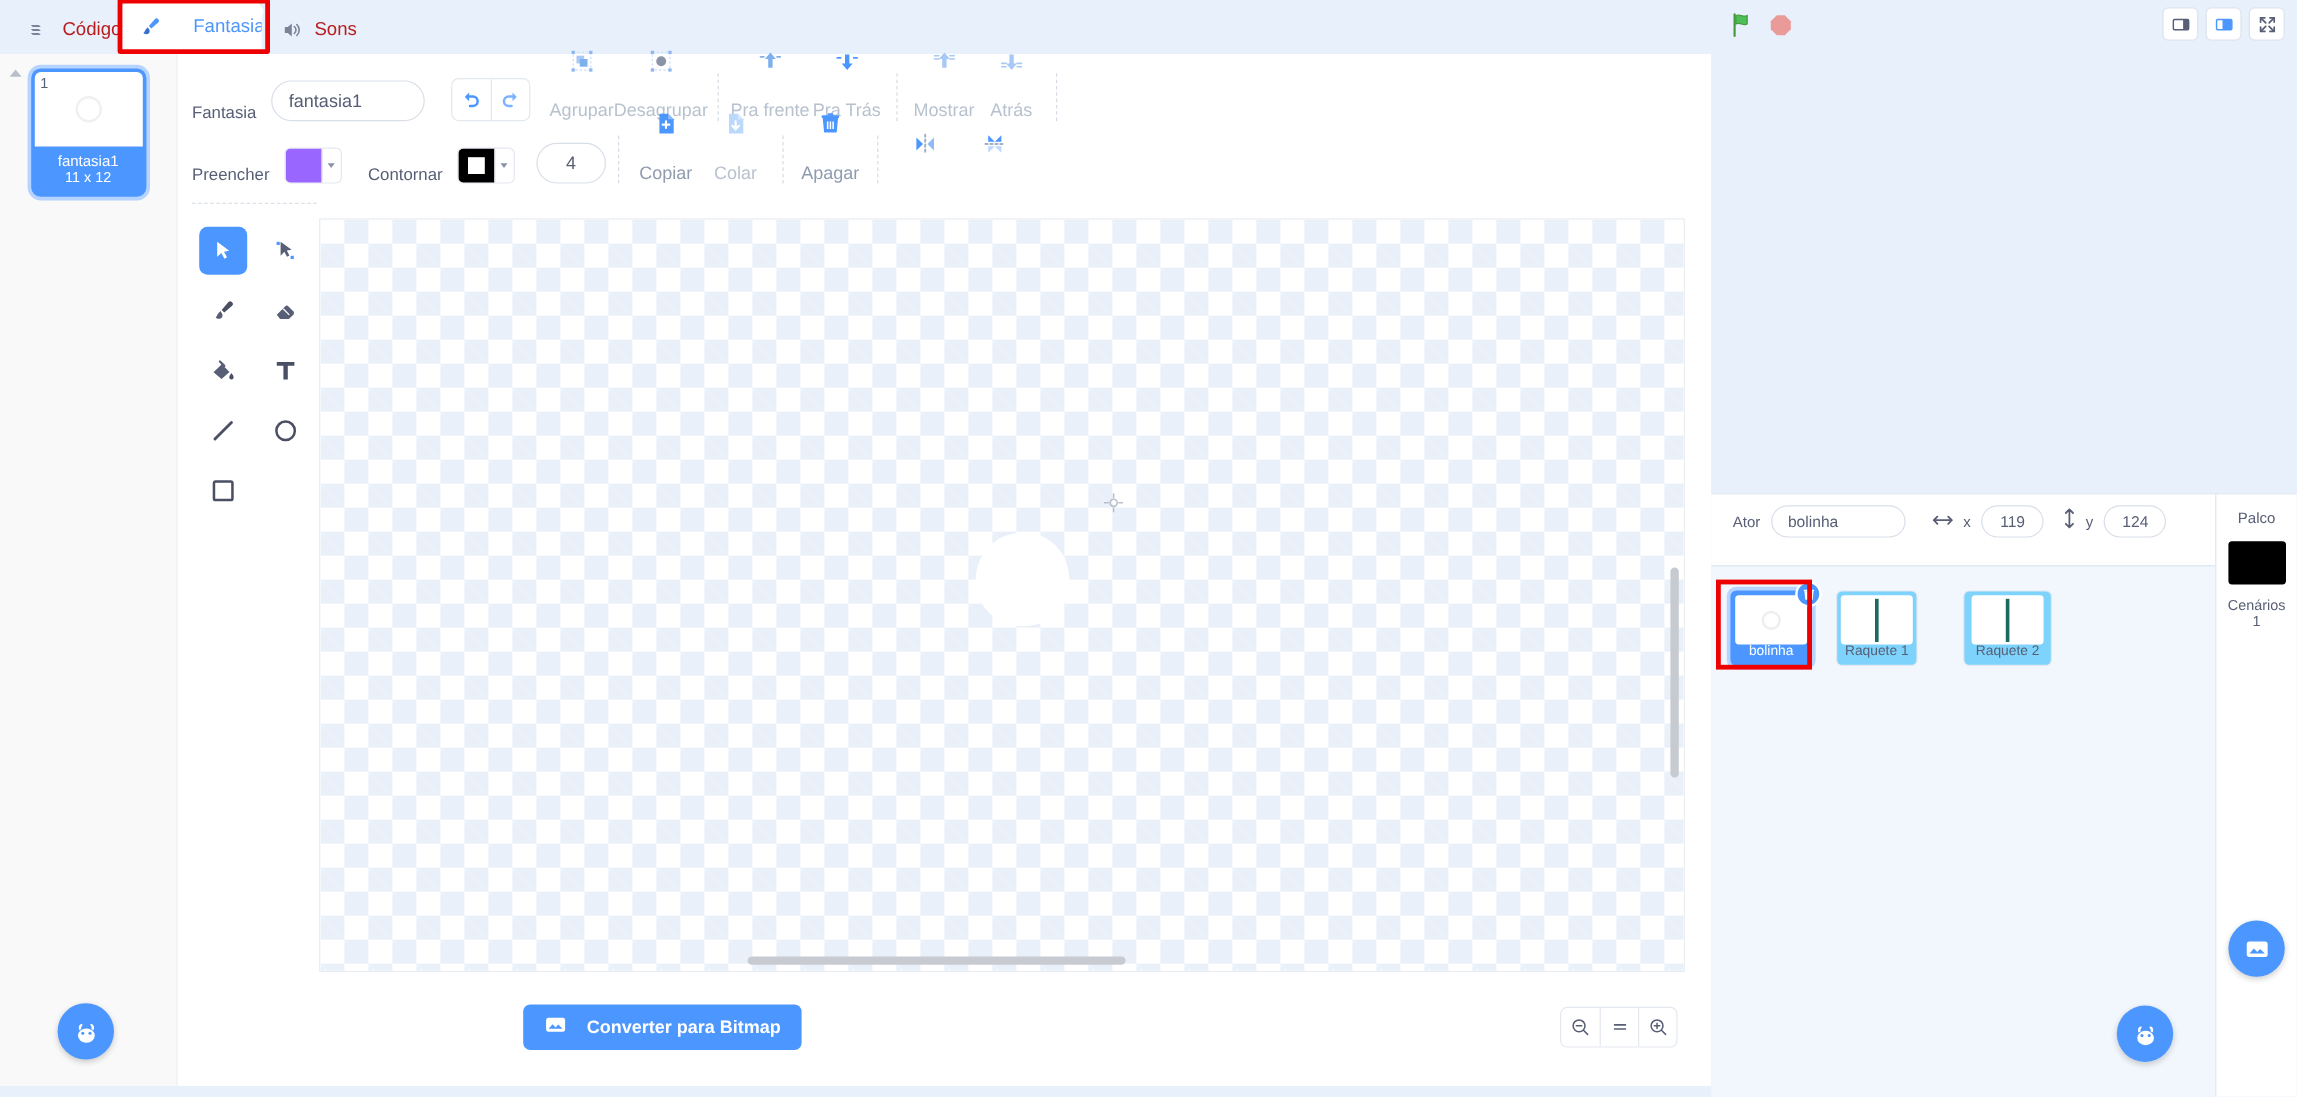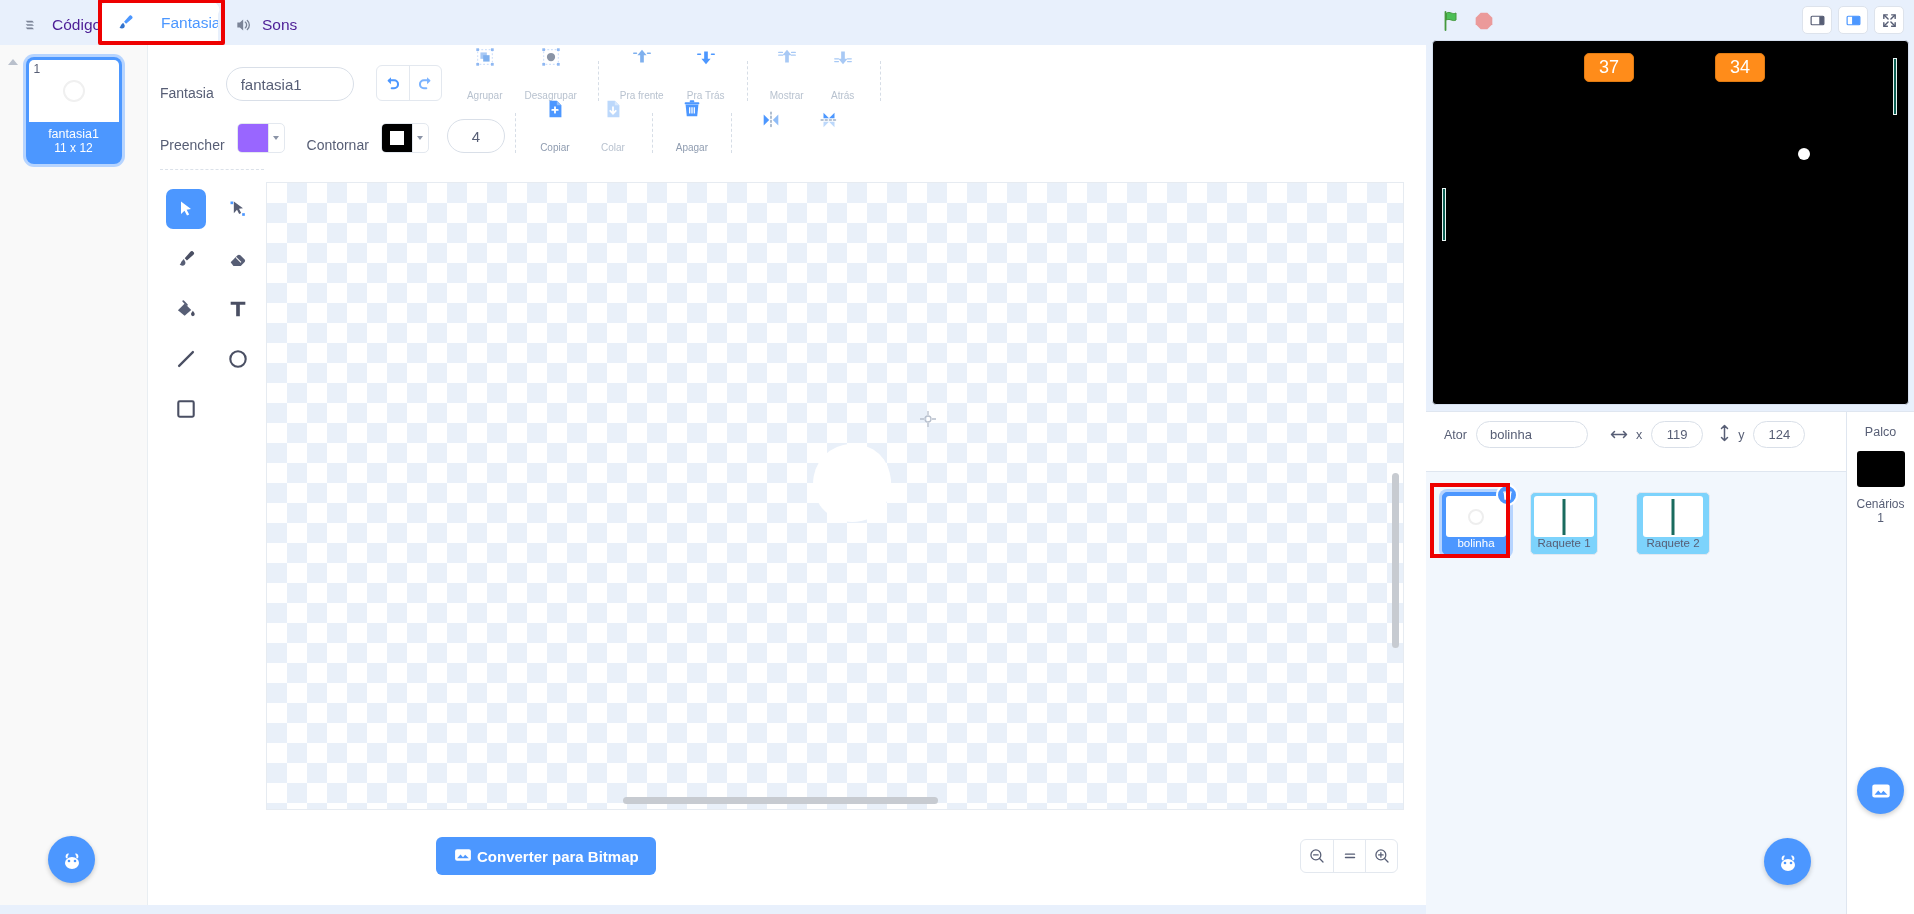--- a/index.html
+++ b/index.html
@@ -16,21 +16,21 @@
   .tabbar {
     position: absolute; left: 0; top: 0; width: 1426px; height: 45px;
     background: #e8f0fc;
   }
   .tab {
     position: absolute; top: 4px; height: 41px;
     display: flex; align-items: center; gap: 8px;
     padding: 0 18px 0 16px;
     background: #e8f0fc;
     border-radius: 12px 12px 0 0;
-    font-size: 15.5px; color: #4c1d95;
+    font-size: 15.5px; color: #b91c1c;
     cursor: pointer;
   }
   .tab.inactive { background: #e8f0fc; }
   .tab.active {
     background: #ffffff; color: #4c97ff; top: 0; height: 45px;
     box-shadow: 0 -1px 0 rgba(0,0,0,.04);
   }
   .tab-code { left: 8px; width: 105px; }
   .tab-costumes { left: 100px; width: 120px; gap: 25px; }
   .tab-sounds { left: 218px; width: 90px; }
@@ -108,21 +108,21 @@
     width: 32px; height: 34px; display:flex; align-items:center; justify-content:center;
     cursor: pointer;
   }
   .undo-btn + .undo-btn { border-left: 1px solid #e3e8ef; }
 
   .tbtn {
     display: flex; flex-direction: column; align-items: center; justify-content: flex-start;
     width: 58px; cursor: pointer; padding-top: 2px;
   }
   .tbtn .ic { height: 26px; display:flex; align-items:center; justify-content:center; }
-  .tbtn .tx { font-size: 10px; color: #b8c2cf; margin-top: 20px; white-space: nowrap; }
+  .tbtn .tx { font-size: 15px; color: #b8c2cf; margin-top: 20px; white-space: nowrap; }
   .tbtn.en .tx { color: #8f9cb0; }
   .sep { width: 1px; height: 40px; border-left: 1px dashed #d6dde6; margin: 0 10px; }
 
   .swatch-wrap {
     display:flex; align-items:center; border: 1px solid #e3e8ef; border-radius: 5px;
     overflow: hidden; background: #fff; height: 30px; cursor: pointer;
   }
   .swatch { width: 30px; height: 30px; }
   .swatch.outline { background: #000; display:flex; align-items:center; justify-content:center; }
   .swatch.outline i { width: 14px; height: 14px; background: #fff; display:block; }
@@ -166,21 +166,21 @@
     position: absolute; right: 4px; top: 290px; width: 7px; height: 175px;
     background: #c7cbd1; border-radius: 4px;
   }
   .hscroll {
     position: absolute; left: 356px; bottom: 5px; width: 315px; height: 7px;
     background: #c7cbd1; border-radius: 4px;
   }
 
   .bitmap-btn {
     position: absolute; left: 288px; bottom: 30px; height: 38px;
-    display:flex; align-items:center; gap: 4px; padding: 12px 17px;
+    display:flex; align-items:center; gap: 16px; padding: 12px 17px;
     background: #4c97ff; color: #fff; border-radius: 6px;
     font-size: 15px; font-weight: bold; cursor: pointer;
   }
   .zoom-group {
     position: absolute; right: 28px; bottom: 32px; display: flex;
     border: 1px solid #e3e8ef; border-radius: 6px; overflow: hidden; background: #fff;
   }
   .zoom-btn { width: 32px; height: 32px; display:flex; align-items:center; justify-content:center; cursor: pointer; }
   .zoom-btn + .zoom-btn { border-left: 1px solid #e3e8ef; }
 
@@ -684,27 +684,20 @@
         </span>
         <span class="layout-btn">
           <svg viewBox="0 0 24 24" width="17" height="17">
             <path d="M4 9V4h5M20 9V4h-5M4 15v5h5M20 15v5h-5" stroke="#575e75" stroke-width="2" fill="none" stroke-linecap="round"></path>
             <path d="M5 5l5 5M19 5l-5 5M5 19l5-5M19 19l-5-5" stroke="#575e75" stroke-width="2" stroke-linecap="round"></path>
           </svg>
         </span>
       </span>
     </div>
 
-    <div class="stage">
-      <span class="score s1">37</span>
-      <span class="score s2">34</span>
-      <span class="ball"></span>
-      <span class="paddle right"></span>
-      <span class="paddle left"></span>
-    </div>
 
     <div class="sprite-info">
       <div class="info-row r1">
         <span class="ilbl">Ator</span>
         <input class="ifield name" value="bolinha" style="">
         <span style="width:22px"></span>
         <span style="margin-right:8px">
           <svg viewBox="0 0 24 12" width="18" height="11">
             <path d="M2 6h20M2 6l4-4M2 6l4 4M22 6l-4-4M22 6l-4 4" stroke="#575e75" stroke-width="2" fill="none" stroke-linecap="round" stroke-linejoin="round"></path>
           </svg>

